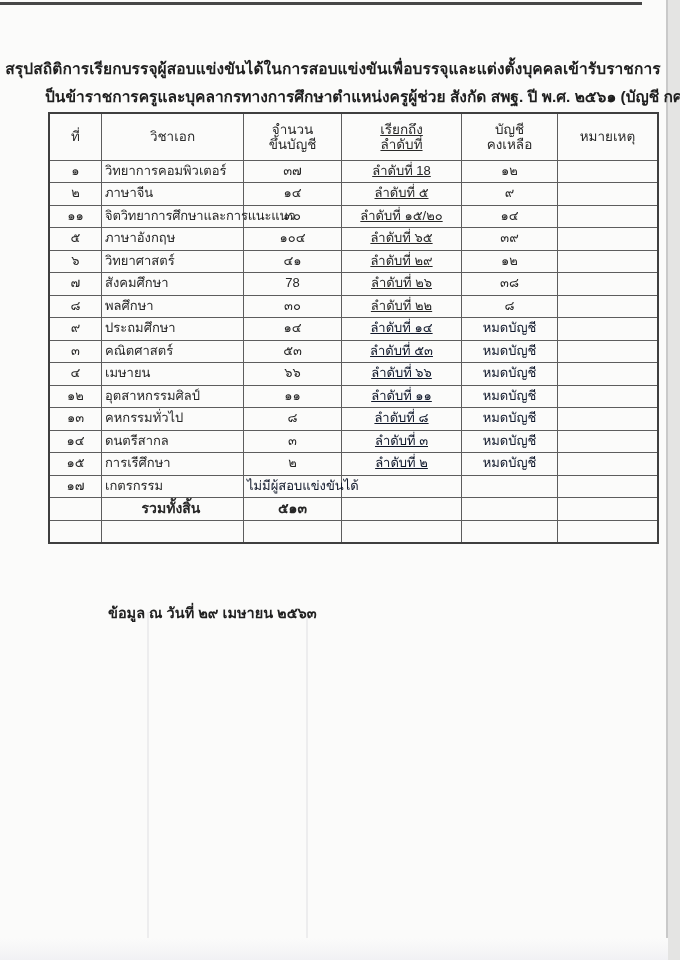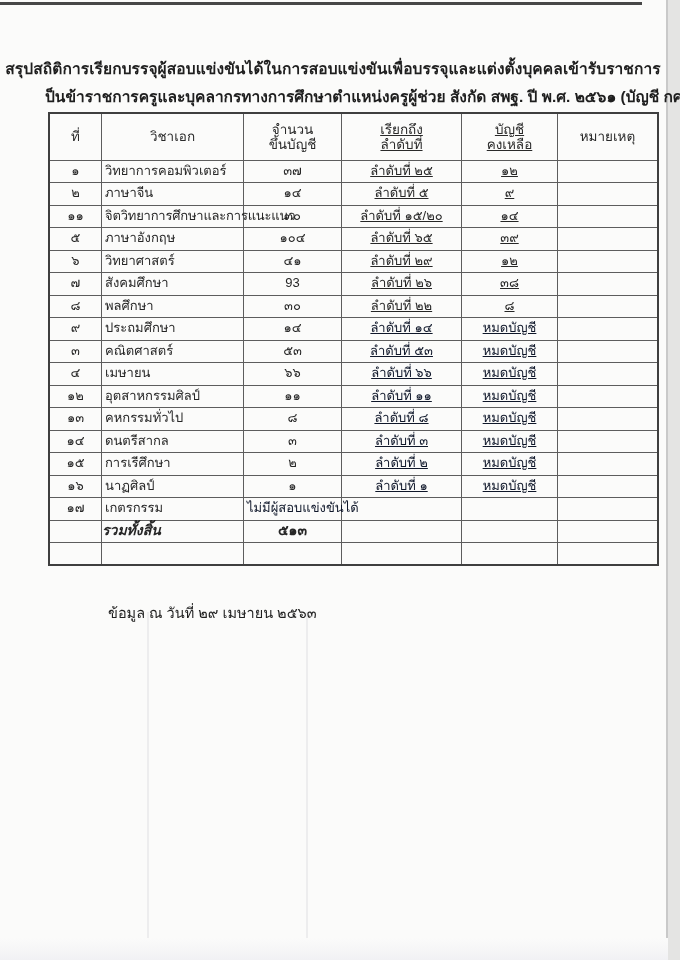--- a/index.html
+++ b/index.html
@@ -27,32 +27,32 @@
   table.doc-table{position:absolute;left:48px;top:112px;width:566px;
     border-collapse:collapse;table-layout:fixed;border:2px solid #3f3f3f;}
   .doc-table th,.doc-table td{border:1px solid #5d5d5d;padding:0 3px;
     font-weight:normal;font-size:13px;line-height:1.12;overflow:visible;}
   .doc-table thead tr{height:47px;}
   .doc-table tbody tr{height:22.5px;}
   .c-no{width:45px;text-align:center;}
   .c-major{width:135px;text-align:left;padding-left:5px;}
   .c-listed{width:91px;text-align:center;}
   .c-called{width:113px;text-align:center;text-decoration:underline;}
-  .c-remaining{width:89px;text-align:center;text-decoration:underline;}
+  .c-remaining{width:89px;text-align:center;}
   .c-remark{width:93px;text-align:center;}
   .doc-table thead th{text-align:center;font-size:13.5px;color:#2a2a2a;}
   .hdr2{display:block;}
   .red{color:#0f172a;}
   .tight{font-size:10.8px;letter-spacing:-.2px;white-space:nowrap;}
   .nowrap{white-space:nowrap;}
   tr.total-row td{font-weight:bold;font-size:14px;}
-  tr.total-row .c-major{text-align:left;padding-left:0;font-style:italic;}
+  tr.total-row .c-major{text-align:center;padding-left:0;}
   
   .footer-note{position:absolute;left:108px;top:601px;font-size:14.5px;
-    font-weight:normal;color:#1f1f1f;}
+    font-weight:bold;color:#1f1f1f;}
 </style>
 </head>
 <body>
 
 <div class="scan-top-edge"></div>
 <div class="page-right-shade"></div>
 <div class="page-right-line"></div>
 <div class="fold-line l1"></div>
 <div class="fold-line l2"></div>
 <div class="bottom-shade"></div>
@@ -78,21 +78,21 @@
         <span class="hdr2">คงเหลือ</span>
       </th>
       <th class="c-remark">หมายเหตุ</th>
     </tr>
   </thead>
   <tbody>
       <tr>
     <td class="c-no">๑</td>
     <td class="c-major">วิทยาการคอมพิวเตอร์</td>
     <td class="c-listed nowrap">๓๗</td>
-    <td class="c-called nowrap">ลำดับที่ ๒๕</td>
+    <td class="c-called nowrap">ลำดับที่ 18</td>
     <td class="c-remaining nowrap">๑๒</td>
     <td class="c-remark"></td>
   </tr>
       <tr>
     <td class="c-no">๒</td>
     <td class="c-major">ภาษาจีน</td>
     <td class="c-listed nowrap">๑๔</td>
     <td class="c-called nowrap">ลำดับที่ ๕</td>
     <td class="c-remaining nowrap">๙</td>
     <td class="c-remark"></td>
@@ -117,21 +117,21 @@
     <td class="c-no">๖</td>
     <td class="c-major">วิทยาศาสตร์</td>
     <td class="c-listed nowrap">๔๑</td>
     <td class="c-called nowrap">ลำดับที่ ๒๙</td>
     <td class="c-remaining nowrap">๑๒</td>
     <td class="c-remark"></td>
   </tr>
       <tr>
     <td class="c-no">๗</td>
     <td class="c-major">สังคมศึกษา</td>
-    <td class="c-listed nowrap">93</td>
+    <td class="c-listed nowrap">78</td>
     <td class="c-called nowrap">ลำดับที่ ๒๖</td>
     <td class="c-remaining nowrap">๓๘</td>
     <td class="c-remark"></td>
   </tr>
       <tr>
     <td class="c-no">๘</td>
     <td class="c-major">พลศึกษา</td>
     <td class="c-listed nowrap">๓๐</td>
     <td class="c-called nowrap">ลำดับที่ ๒๒</td>
     <td class="c-remaining nowrap">๘</td>
@@ -183,28 +183,20 @@
     <td class="c-listed nowrap">๓</td>
     <td class="c-called nowrap red">ลำดับที่ ๓</td>
     <td class="c-remaining nowrap red">หมดบัญชี</td>
     <td class="c-remark"></td>
   </tr>
       <tr>
     <td class="c-no">๑๕</td>
     <td class="c-major">การเรีศึกษา</td>
     <td class="c-listed nowrap">๒</td>
     <td class="c-called nowrap red">ลำดับที่ ๒</td>
-    <td class="c-remaining nowrap red">หมดบัญชี</td>
-    <td class="c-remark"></td>
-  </tr>
-      <tr>
-    <td class="c-no">๑๖</td>
-    <td class="c-major">นาฏศิลป์</td>
-    <td class="c-listed nowrap">๑</td>
-    <td class="c-called nowrap red">ลำดับที่ ๑</td>
     <td class="c-remaining nowrap red">หมดบัญชี</td>
     <td class="c-remark"></td>
   </tr>
       <tr>
     <td class="c-no">๑๗</td>
     <td class="c-major">เกตรกรรม</td>
     <td class="c-listed nowrap red">ไม่มีผู้สอบแข่งขันได้</td>
     <td class="c-called nowrap"></td>
     <td class="c-remaining nowrap"></td>
     <td class="c-remark"></td>

